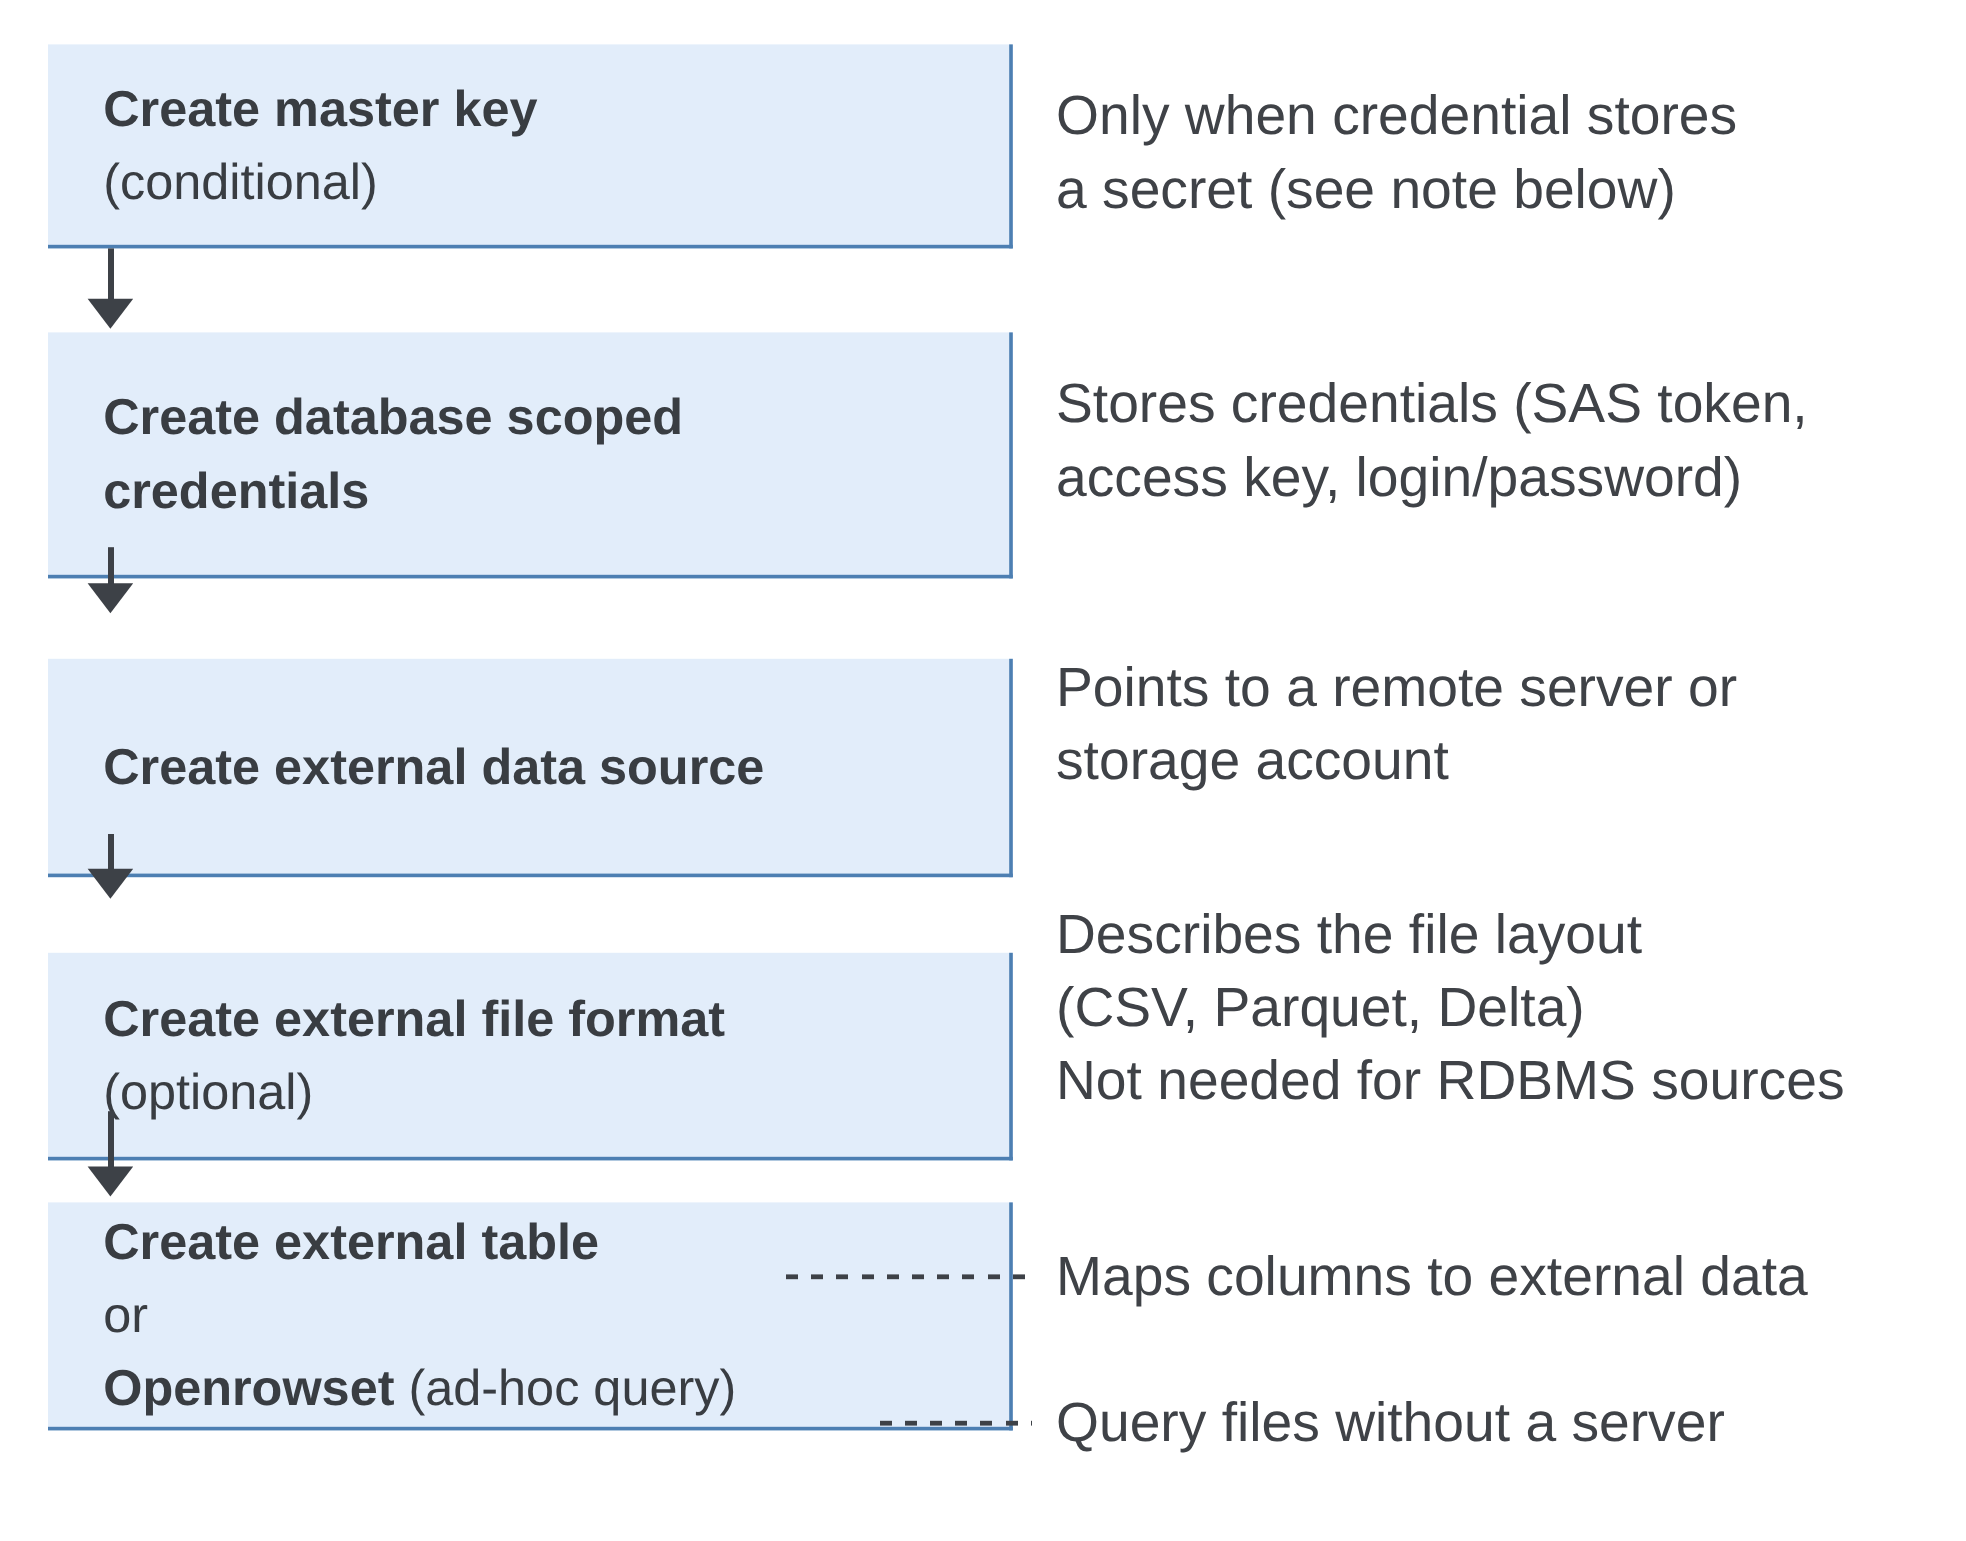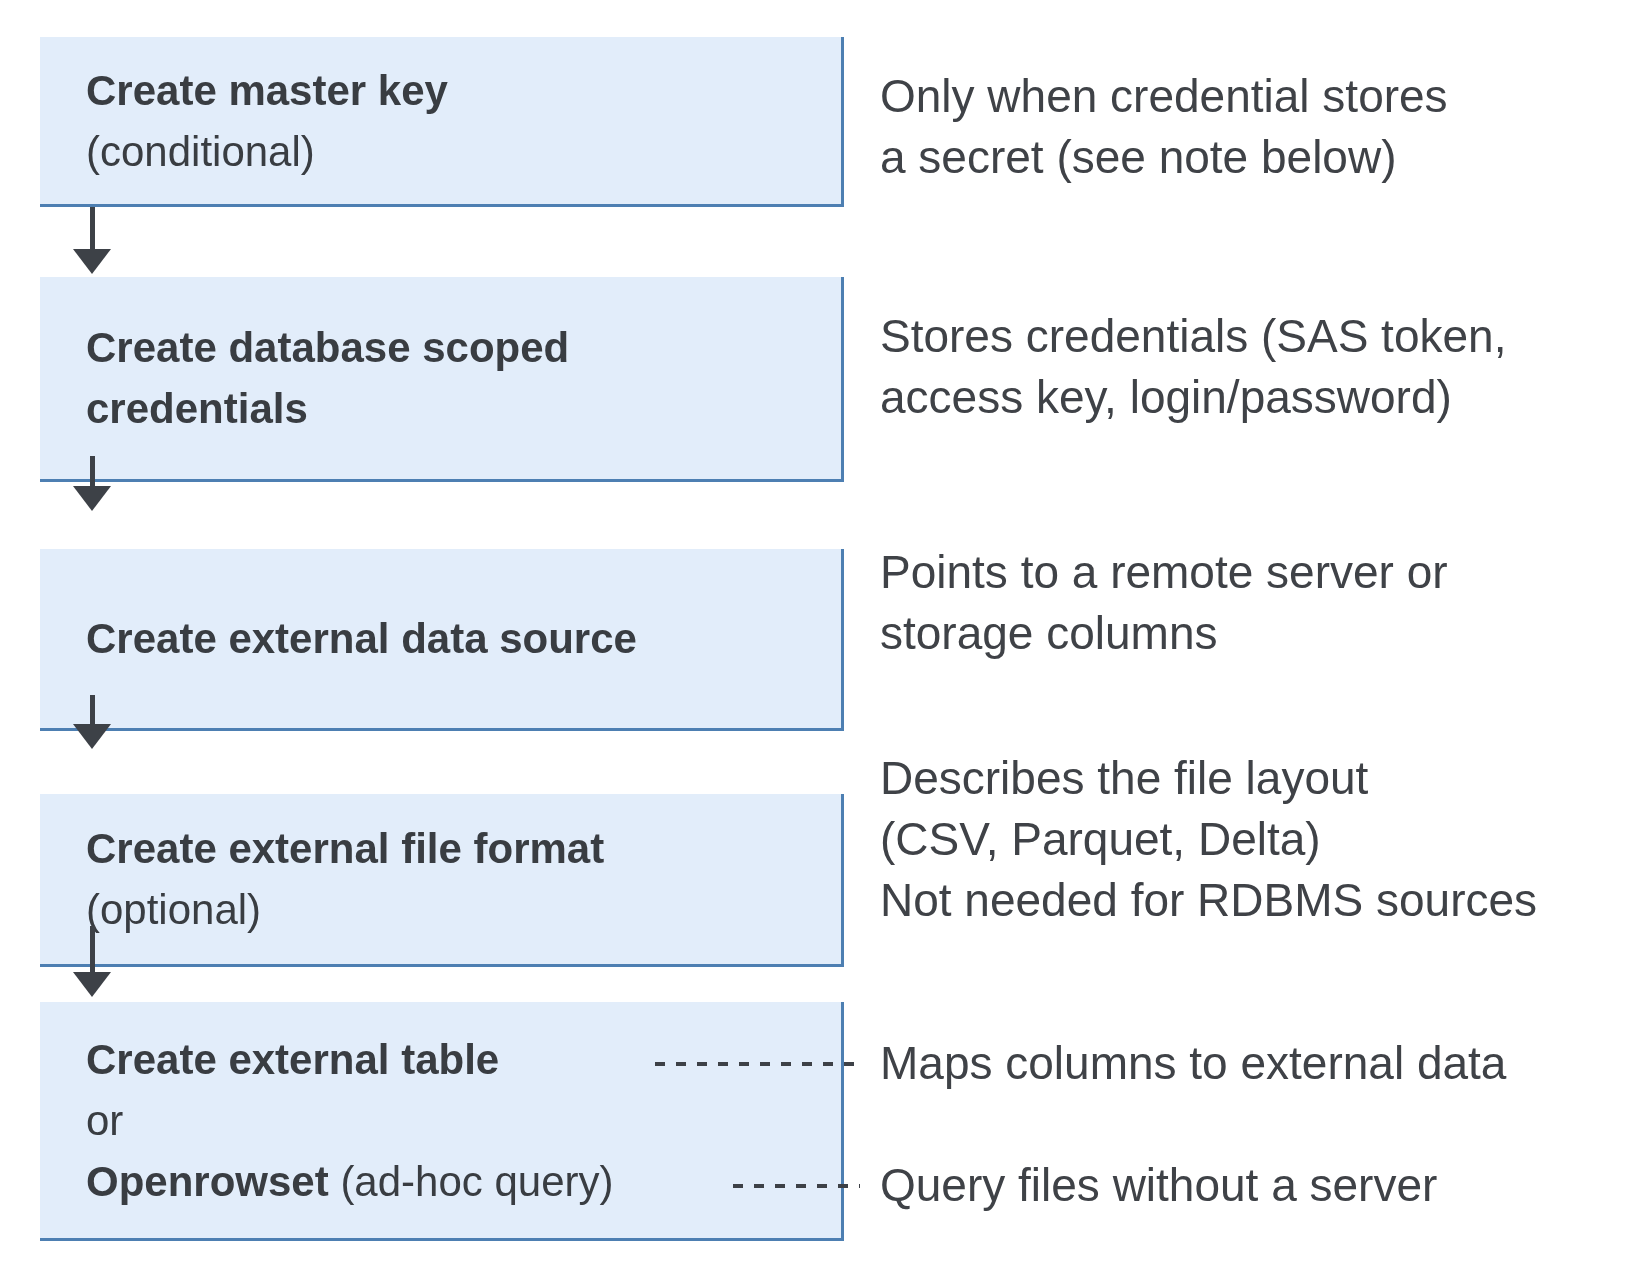--- a/index.html
+++ b/index.html
@@ -23,21 +23,21 @@
     border-bottom:3px solid var(--box-border);
     display:flex;flex-direction:column;justify-content:center;
     padding-left:46px;
   }
   .box .line{display:block;font-size:42px;line-height:61px;color:var(--title-text);}
   .b{font-weight:bold;}
   .box1{top:37px;height:170px;}
   .box2{top:277px;height:205px;}
   .box3{top:513px;height:182px;margin-top:36px;}
   .box4{top:794px;height:173px;}
-  .box5{top:1002px;height:239px;}
+  .box5{top:1002px;height:190px;}
 
   .arrow{position:absolute;left:73px;width:38px;}
   .arrow .shaft{position:absolute;left:17px;top:0;bottom:21px;width:5px;background:var(--arrow);}
   .arrow .head{position:absolute;left:0;bottom:0;width:0;height:0;
     border-left:19px solid transparent;border-right:19px solid transparent;
     border-top:25px solid var(--arrow);}
   .arrow1{top:207px;height:67px;}
   .arrow2{top:456px;height:55px;}
   .arrow3{top:695px;height:54px;}
   .arrow4{top:926px;height:71px;}
@@ -113,21 +113,21 @@
     <span class="line">a secret (see note below)</span>
   </div>
 
   <div class="note note2">
     <span class="line">Stores credentials (SAS token,</span>
     <span class="line">access key, login/password)</span>
   </div>
 
   <div class="note note3">
     <span class="line">Points to a remote server or</span>
-    <span class="line">storage columns</span>
+    <span class="line">storage account</span>
   </div>
 
   <div class="note note4">
     <span class="line">Describes the file layout</span>
     <span class="line">(CSV, Parquet, Delta)</span>
     <span class="line">Not needed for RDBMS sources</span>
   </div>
 
   <div class="dash dash1"></div>
   <div class="note note5a">

